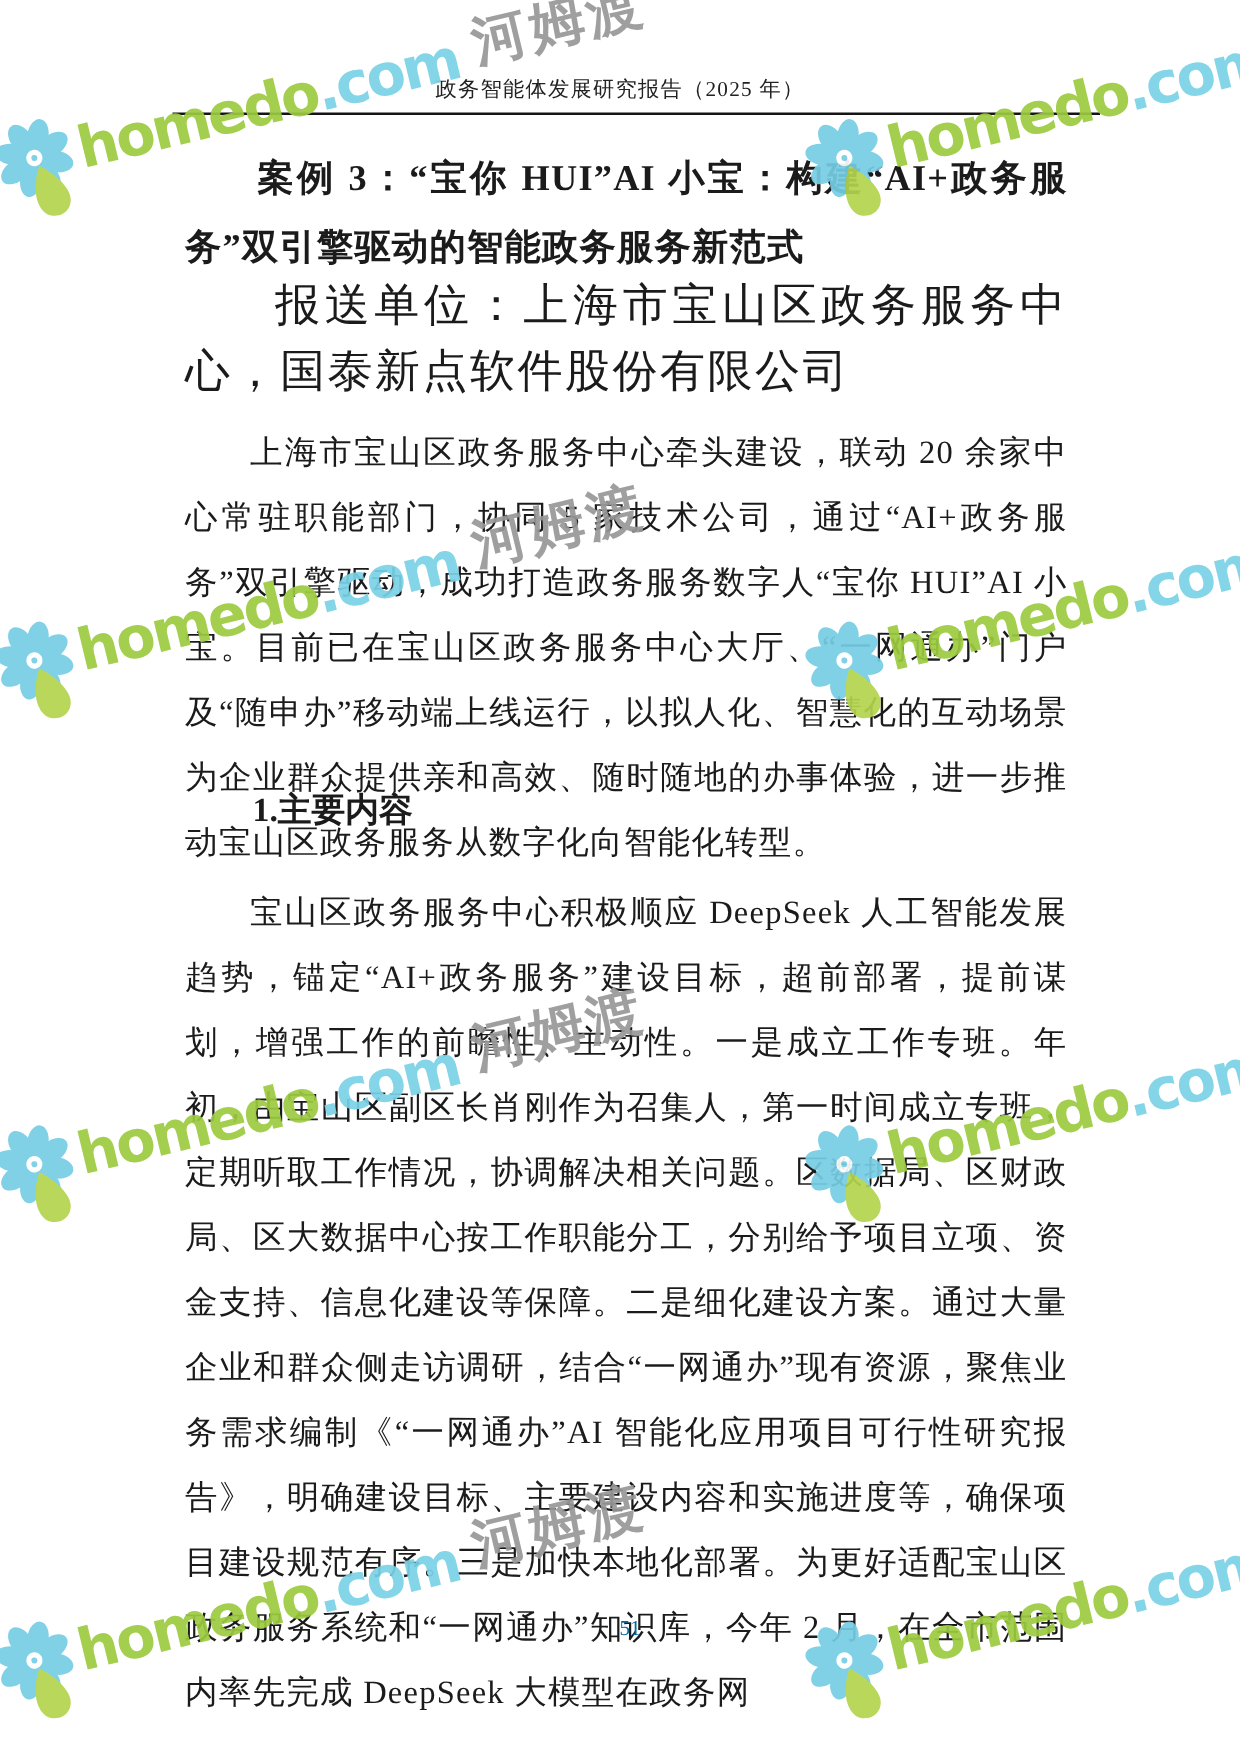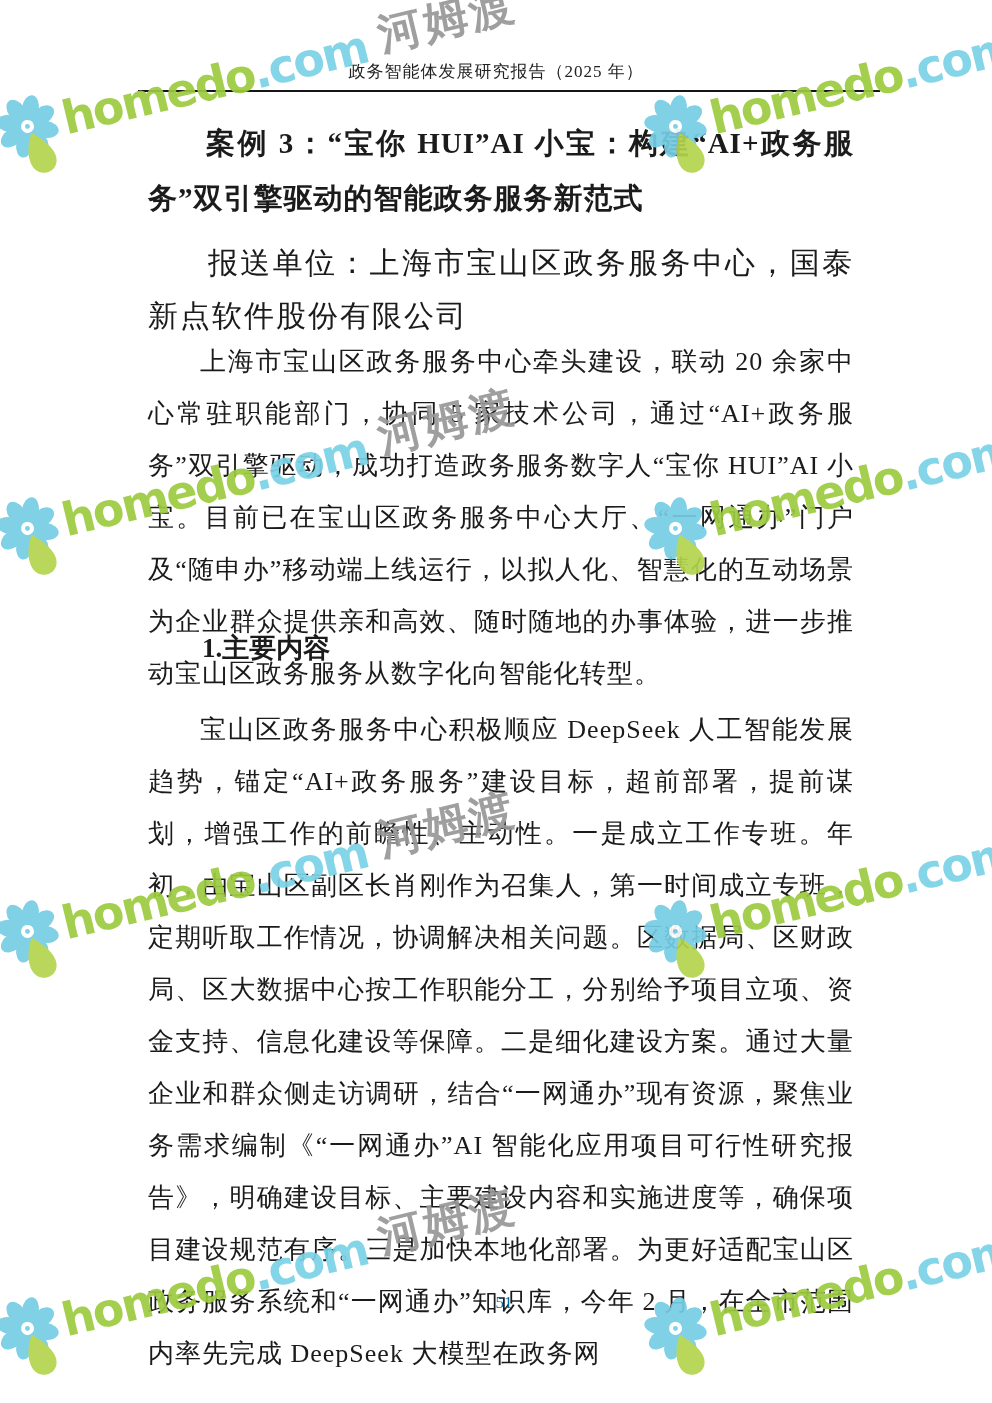--- a/index.html
+++ b/index.html
@@ -30,22 +30,22 @@
     margin:0;
     text-align:justify;text-align-last:left;
     text-indent:2em;
   }
   .case-title{
     top:116px;
     font-size:29px;font-weight:700;line-height:55px;
     letter-spacing:1px;
   }
   .submitter{
-    top:236px;
-    font-size:30px;line-height:53px;letter-spacing:2px;
+    top:220px;
+    font-size:36px;line-height:53px;letter-spacing:2px;font-family:Liberation Mono, monospace;
   }
   .body-para{
     font-size:26px;line-height:52px;letter-spacing:1px;
   }
   .intro{top:336px;}
   .section-heading{
     top:628px;
     font-size:27px;font-weight:700;line-height:40px;
   }
   .section-body{top:704px;}

